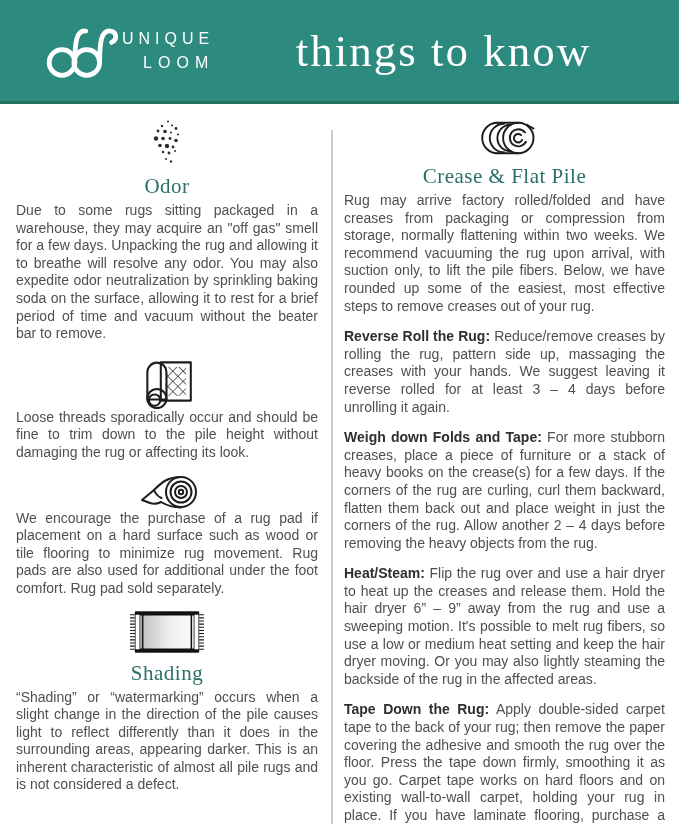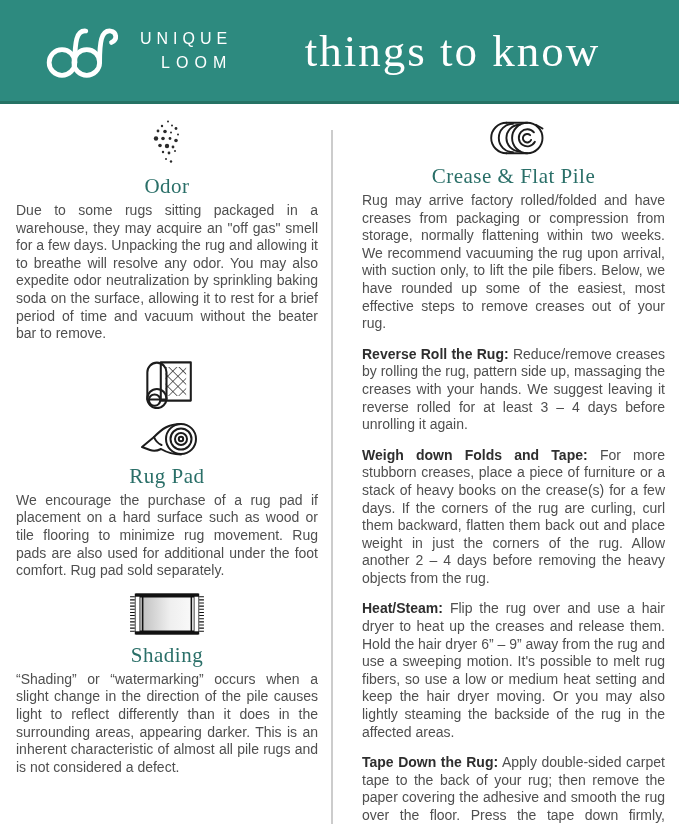--- a/index.html
+++ b/index.html
@@ -3,30 +3,30 @@
 <meta charset="utf-8">
 <style>
   html,body { margin:0; padding:0; background:#ffffff; font-family:"Liberation Sans",sans-serif; }
   .page { position:relative; width:679px; height:824px; background:#ffffff; overflow:hidden; }
 
   
   .header { height:104px; background:#2d8a7f; border-bottom:3px solid #257264; box-sizing:border-box;
             display:flex; align-items:center; }
   .logo-group { display:flex; align-items:center; margin-left:42px; }
   .logo-mark svg { display:block; }
-  .brand { color:#ffffff; margin-left:18px; font-size:16px; letter-spacing:5px; line-height:1.5; font-weight:400; }
+  .brand { color:#ffffff; margin-left:0; font-size:16px; letter-spacing:5px; line-height:1.5; font-weight:400; }
   .brand-l2 { text-align:right; letter-spacing:6px; }
   .header-title { flex:1; text-align:center; color:#ffffff; font-family:"Liberation Serif","DejaVu Serif",serif;
                   font-size:45px; letter-spacing:2px; padding-right:6px; font-weight:500; }
 
   
   .content { display:flex; height:648px; }
   .col { box-sizing:border-box; }
   .col-left { width:331px; padding:0 13px 0 16px; }
-  .col-right { flex:1; padding:0 14px 0 29px; }
+  .col-right { flex:1; padding:0 14px 0 11px; }
   .divider { width:2px; background:#cccccc; margin-top:26px; height:694px; }
 
   .section-icon { display:flex; justify-content:center; margin-top:12px; }
   .first-icon { margin-top:15px; }
   .section-heading { font-family:"Liberation Serif","DejaVu Serif",serif; font-weight:400; color:#2a6f68;
                      font-size:21px; text-align:center; margin:7px 0 3px; letter-spacing:0.5px; }
   .body-text { color:#4f4f4f; font-size:14px; line-height:17.6px; text-align:justify; margin:0; }
   .tip { margin:13px 0 0 0; }
   .tip-label { font-weight:700; color:#2e2e2e; }
   .icon-stroke { stroke:#1c1c1c; fill:none; stroke-width:2; stroke-linecap:round; stroke-linejoin:round; }
@@ -99,34 +99,34 @@
                 <path d="M0 0 H7 M0 0 V7" stroke="#222" stroke-width="1.2" fill="none"></path>
               </pattern>
             </defs>
             <rect x="23" y="7" width="29" height="37" fill="#ffffff" class="icon-stroke"></rect>
             <rect x="27.5" y="11.5" width="20" height="28" fill="url(#xhatch)" stroke="none"></rect>
             <path d="M10 43 V16.5 A9.25 9.25 0 0 1 28.5 16.5 V43 Z" fill="#ffffff" class="icon-stroke"></path>
             <circle cx="19.25" cy="42" r="9.25" fill="#ffffff" class="icon-stroke"></circle>
             <circle cx="17" cy="43.5" r="5.5" fill="#ffffff" class="icon-stroke"></circle>
           </svg>
         </div>
+        <p class="body-text">Loose threads sporadically occur and should be fine to trim down to the pile height without damaging the rug or affecting its look.</p>
       </div>
 
       <div class="left-section">
         <div class="section-icon">
           <svg width="62" height="36" viewBox="0 0 62 36">
             <path d="M45 3 C32 3 26 8 18 16 L6 26 l8 3 c4 1.5 8 0.5 11 -1 c6 3.5 12 5.5 20 5.5" fill="#ffffff" class="icon-stroke"></path>
             <path d="M18 16 c1.5 4 4 6.5 7.5 8" class="icon-stroke"></path>
             <circle cx="45" cy="18" r="15" fill="#ffffff" class="icon-stroke"></circle>
             <circle cx="45" cy="18" r="10.5" class="icon-stroke"></circle>
             <circle cx="45" cy="18" r="6" class="icon-stroke"></circle>
             <circle cx="45" cy="18" r="2.2" class="icon-stroke"></circle>
           </svg>
         </div>
-        <h2 class="section-heading">Rug Pad</h2>
         <p class="body-text">We encourage the purchase of a rug pad if placement on a hard surface such as wood or tile flooring to minimize rug movement. Rug pads are also used for additional under the foot comfort. Rug pad sold separately.</p>
       </div>
 
       <div class="left-section">
         <div class="section-icon">
           <svg width="100" height="44" viewBox="0 0 100 56">
             <defs>
               <linearGradient id="shadeG" x1="0" y1="0" x2="1" y2="0">
                 <stop offset="0" stop-color="#dedede"></stop>
                 <stop offset="0.12" stop-color="#c3c3c3"></stop>

